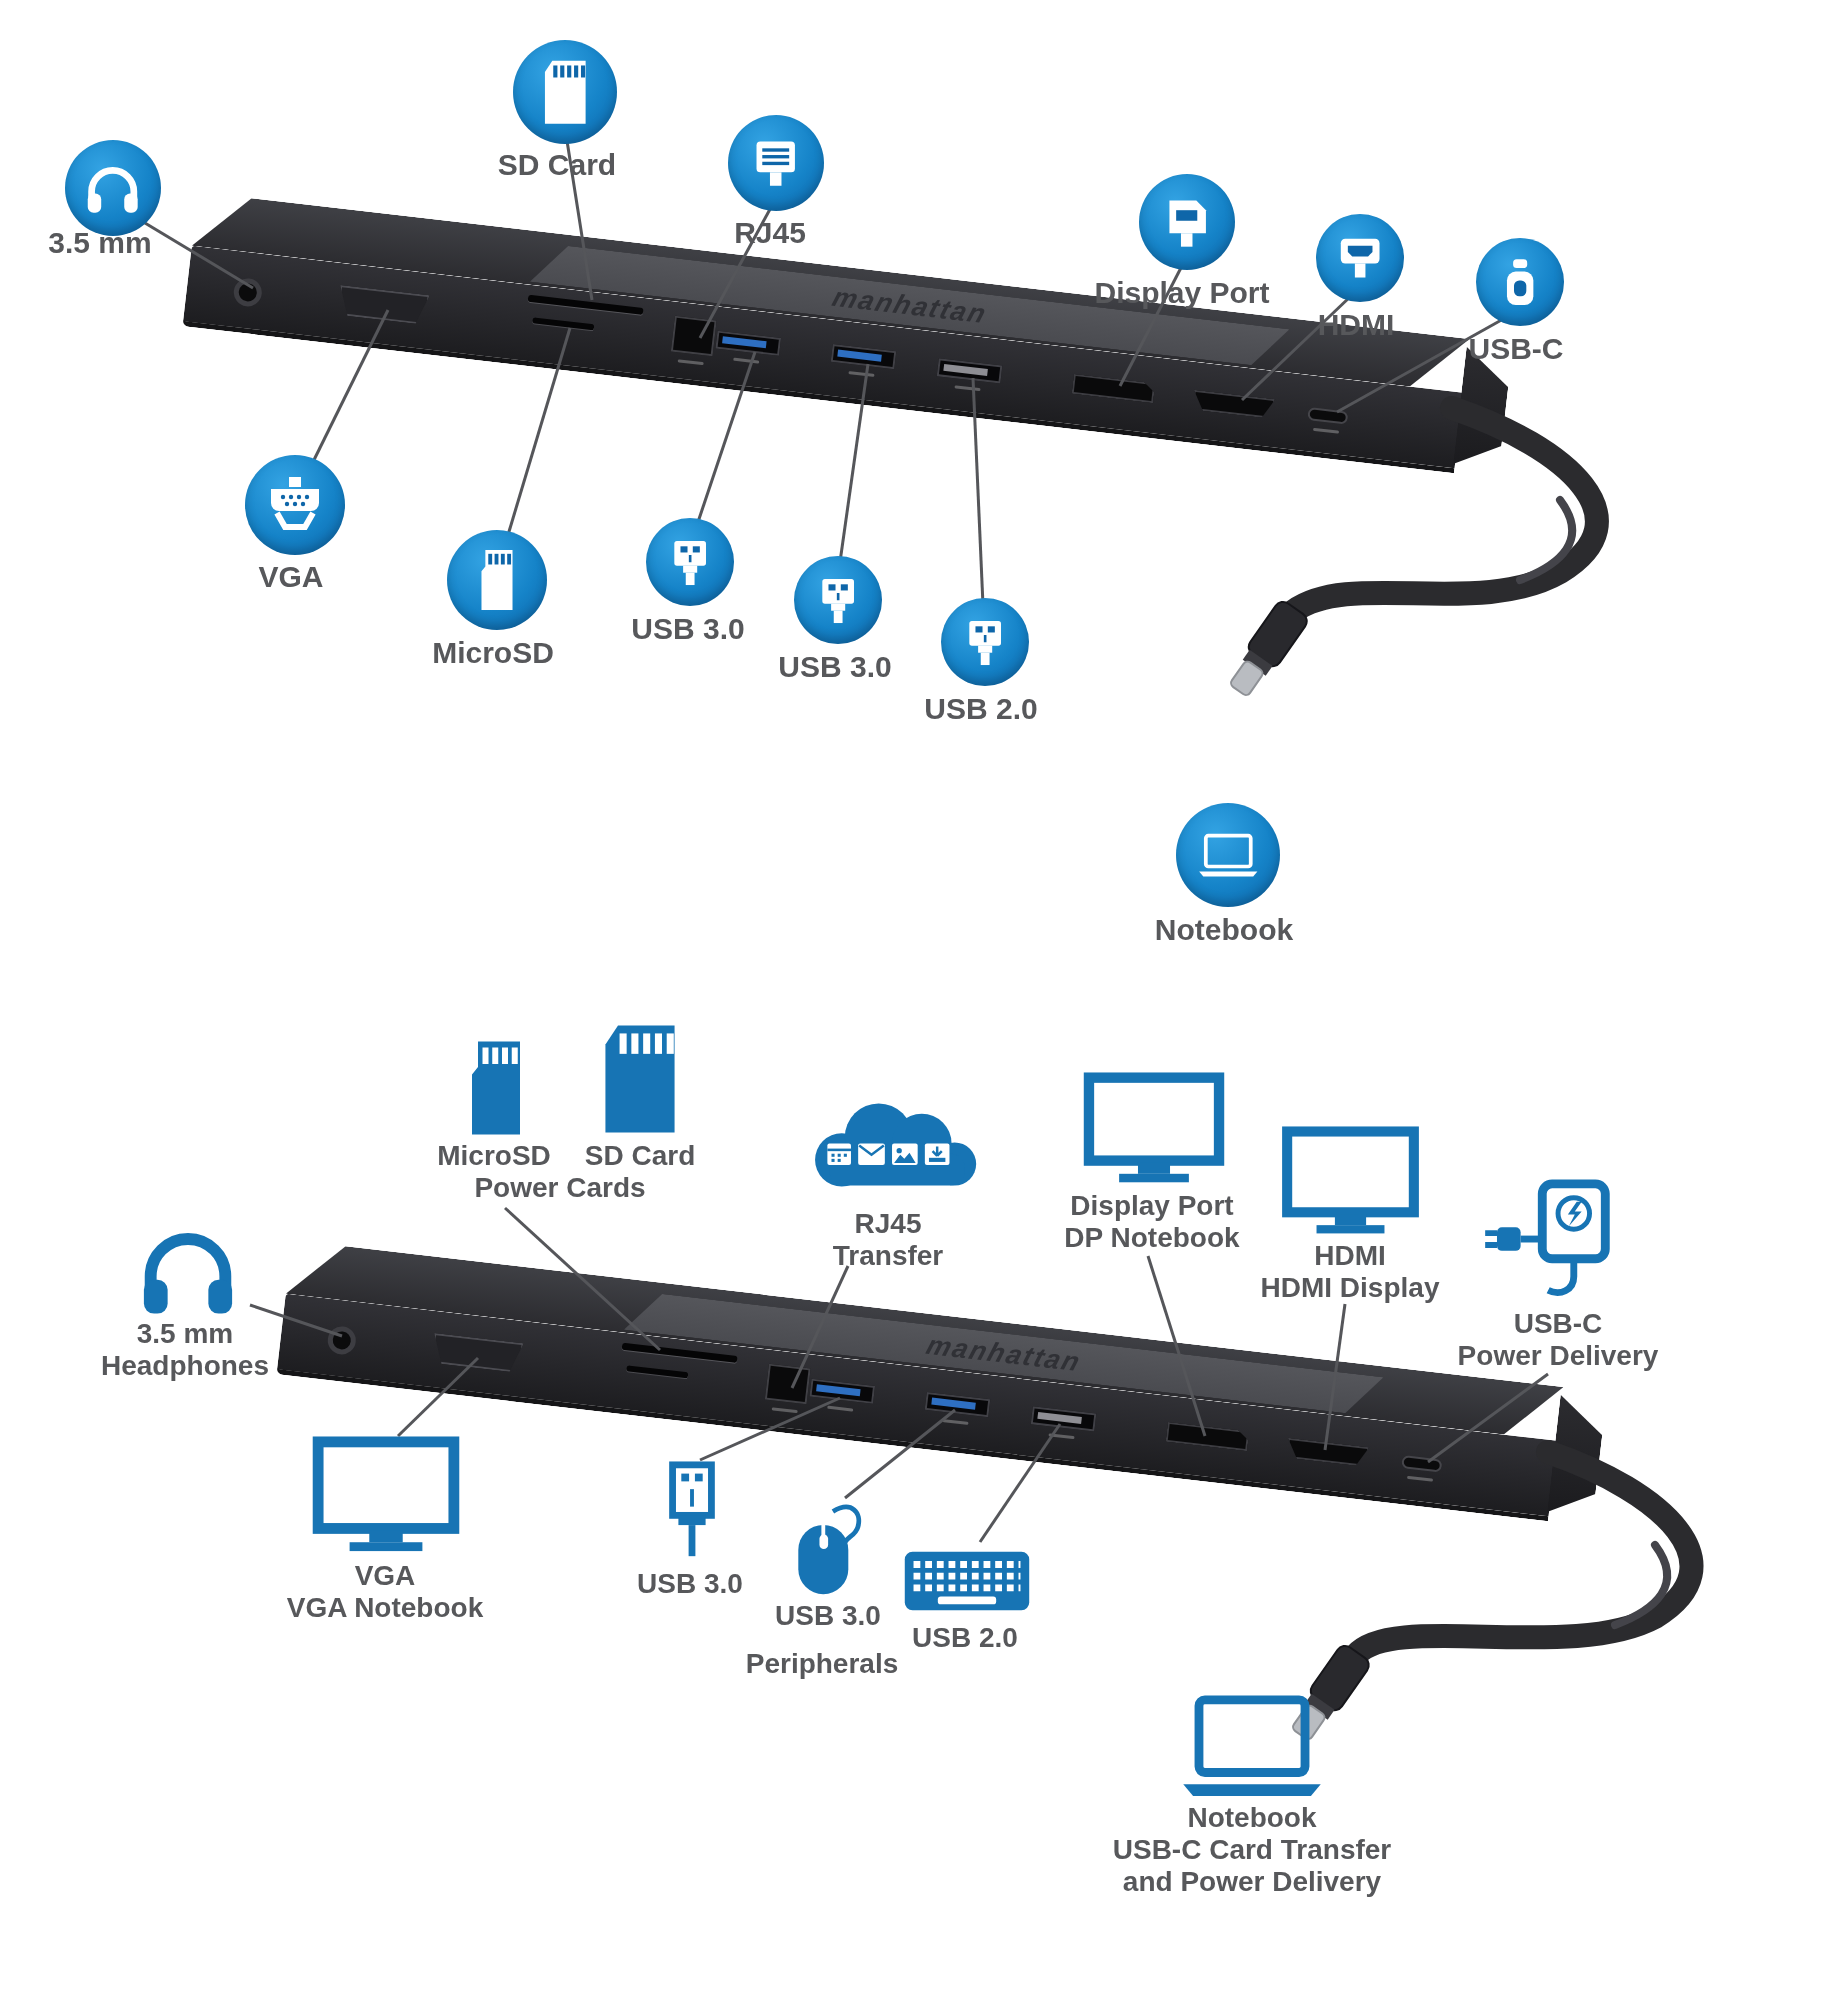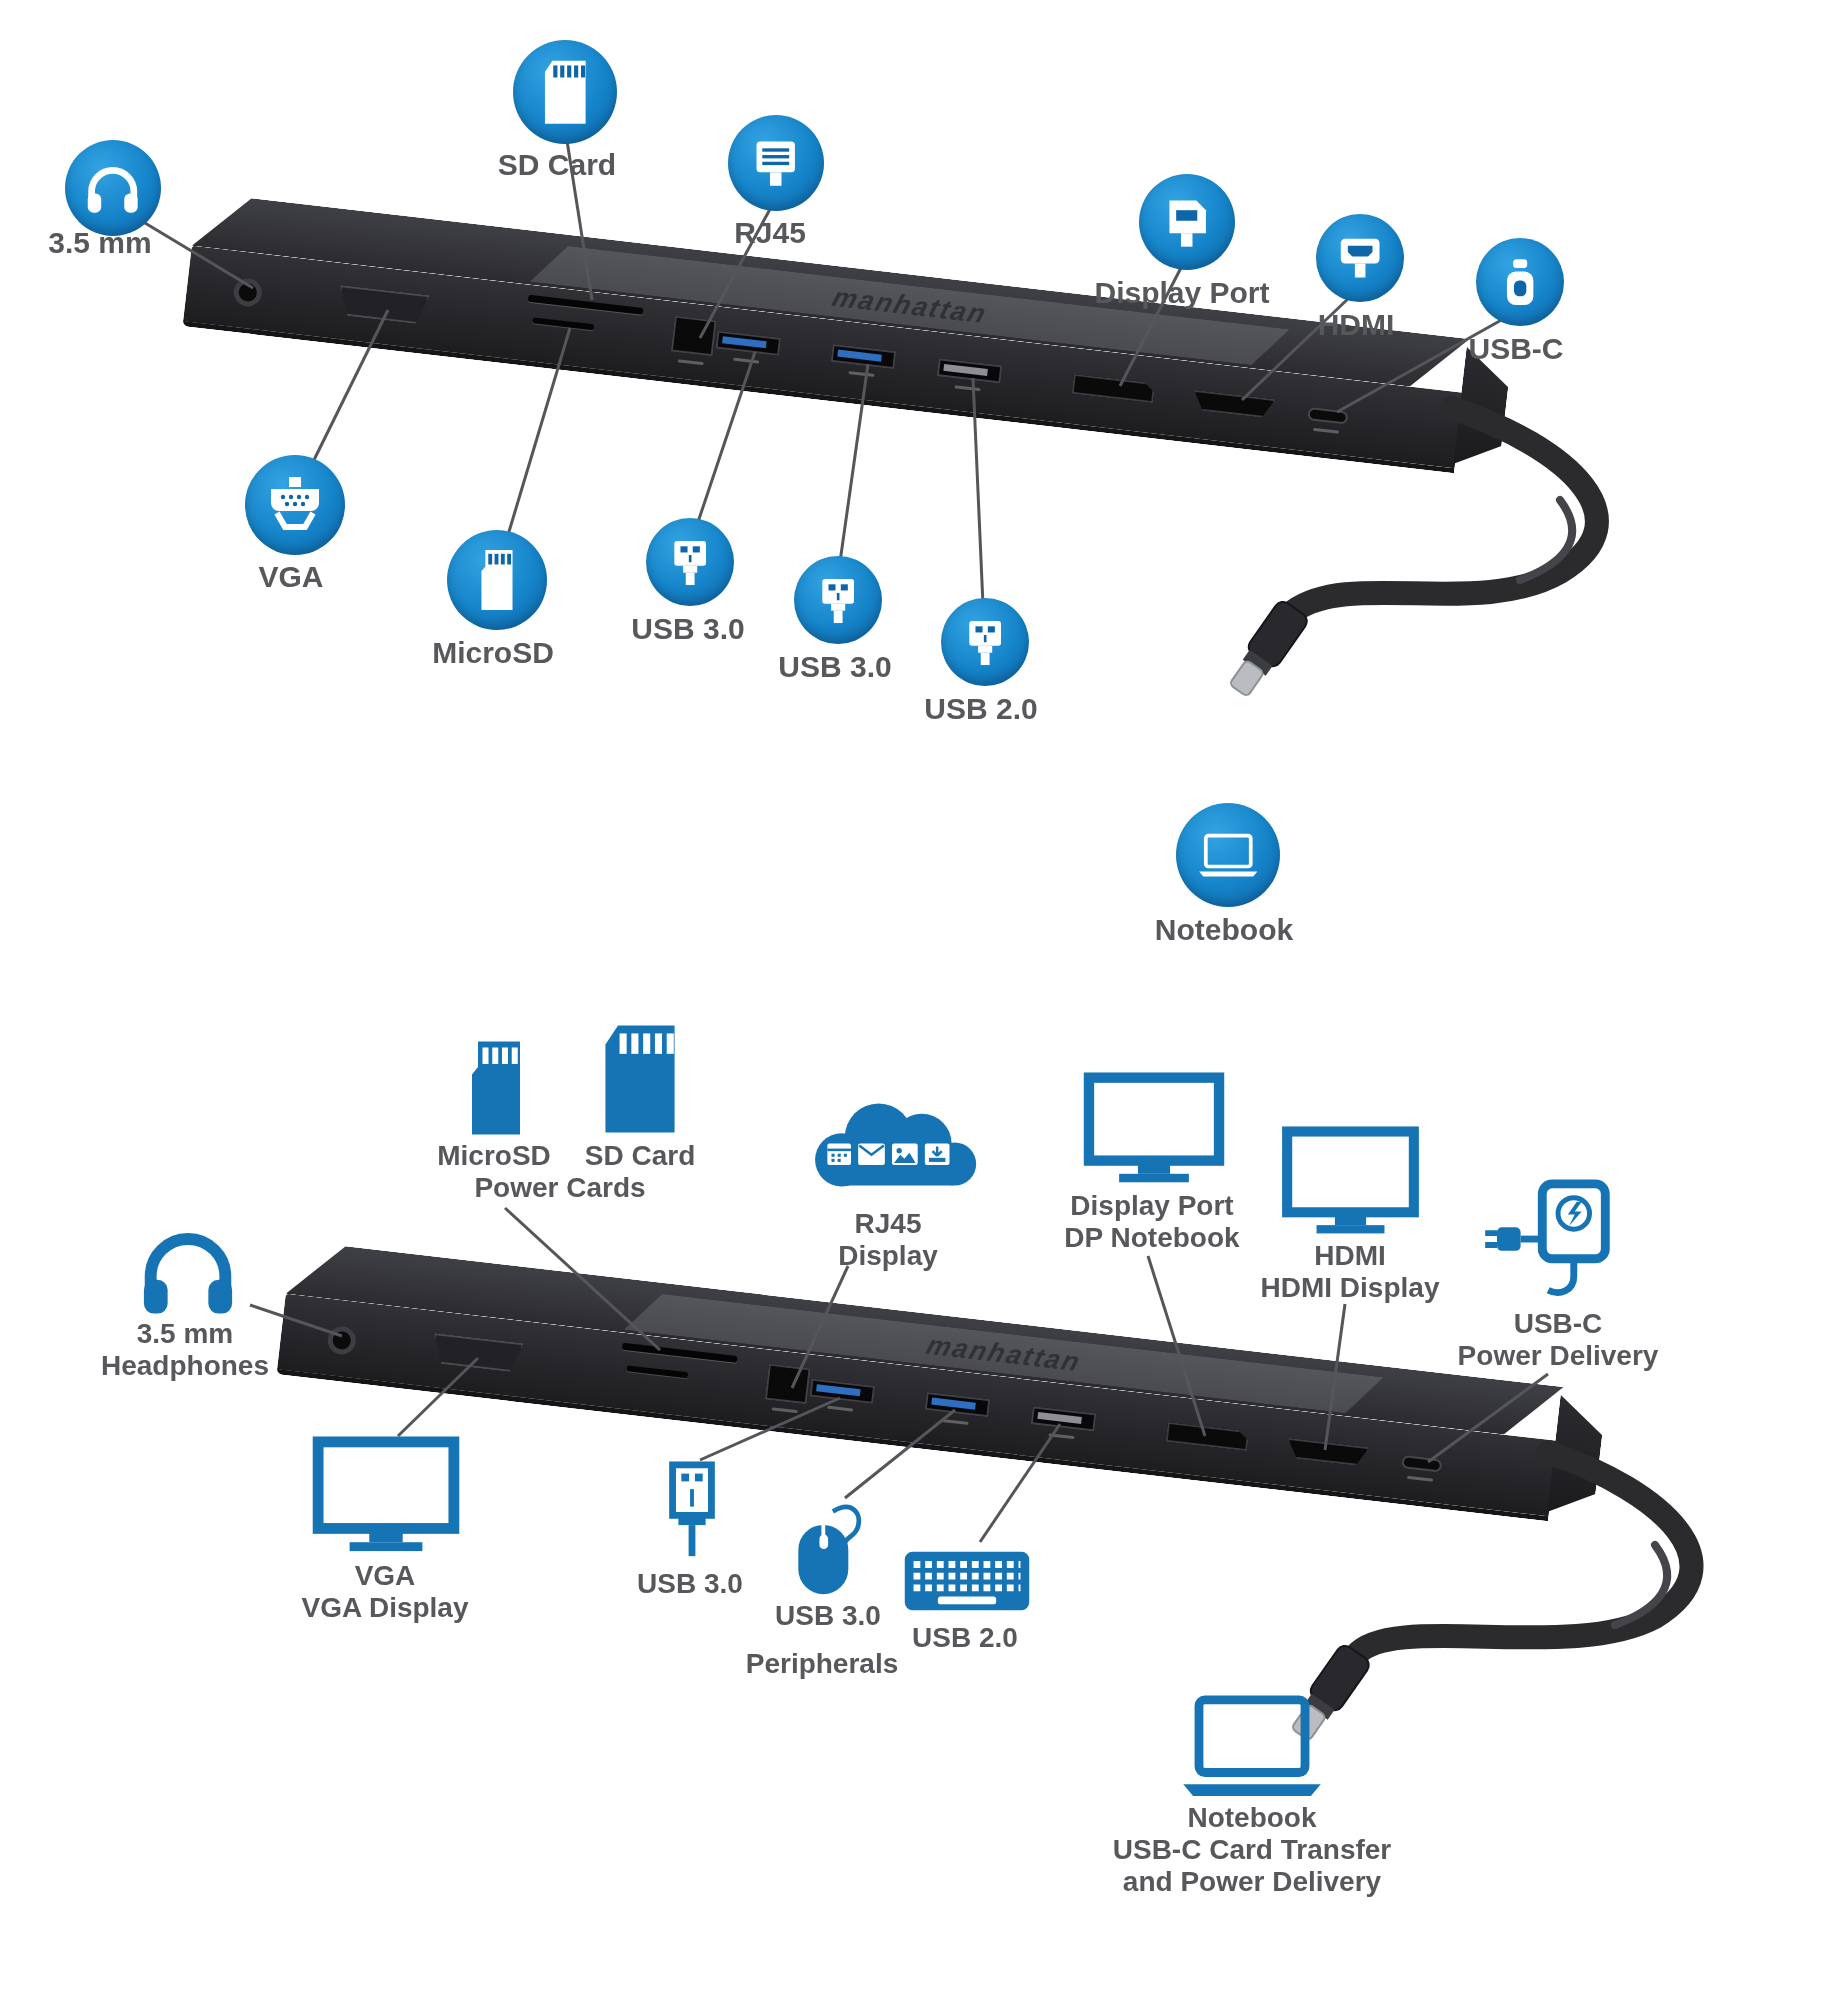--- a/index.html
+++ b/index.html
@@ -443,29 +443,29 @@
         <use href="#sym-laptop"></use>
       </svg>
   </div>
 
   <div class="lbl sm" style="left:185px;top:1318px">3.5 mm</div>
   <div class="lbl sm" style="left:185px;top:1350px">Headphones</div>
   <div class="lbl sm" style="left:494px;top:1140px">MicroSD</div>
   <div class="lbl sm" style="left:640px;top:1140px">SD Card</div>
   <div class="lbl sm" style="left:560px;top:1172px">Power Cards</div>
   <div class="lbl sm" style="left:888px;top:1208px">RJ45</div>
-  <div class="lbl sm" style="left:888px;top:1240px">Display</div>
+  <div class="lbl sm" style="left:888px;top:1240px">Transfer</div>
   <div class="lbl sm" style="left:1152px;top:1190px">Display Port</div>
   <div class="lbl sm" style="left:1152px;top:1222px">DP Notebook</div>
   <div class="lbl sm" style="left:1350px;top:1240px">HDMI</div>
   <div class="lbl sm" style="left:1350px;top:1272px">HDMI Display</div>
   <div class="lbl sm" style="left:1558px;top:1308px">USB-C</div>
   <div class="lbl sm" style="left:1558px;top:1340px">Power Delivery</div>
   <div class="lbl sm" style="left:385px;top:1560px">VGA</div>
-  <div class="lbl sm" style="left:385px;top:1592px">VGA Display</div>
+  <div class="lbl sm" style="left:385px;top:1592px">VGA Notebook</div>
   <div class="lbl sm" style="left:690px;top:1568px">USB 3.0</div>
   <div class="lbl sm" style="left:828px;top:1600px">USB 3.0</div>
   <div class="lbl sm" style="left:965px;top:1622px">USB 2.0</div>
   <div class="lbl sm" style="left:822px;top:1648px">Peripherals</div>
   <div class="lbl sm" style="left:1252px;top:1802px">Notebook</div>
   <div class="lbl sm" style="left:1252px;top:1834px">USB-C Card Transfer</div>
   <div class="lbl sm" style="left:1252px;top:1866px">and Power Delivery</div>
 
 </div>
 

